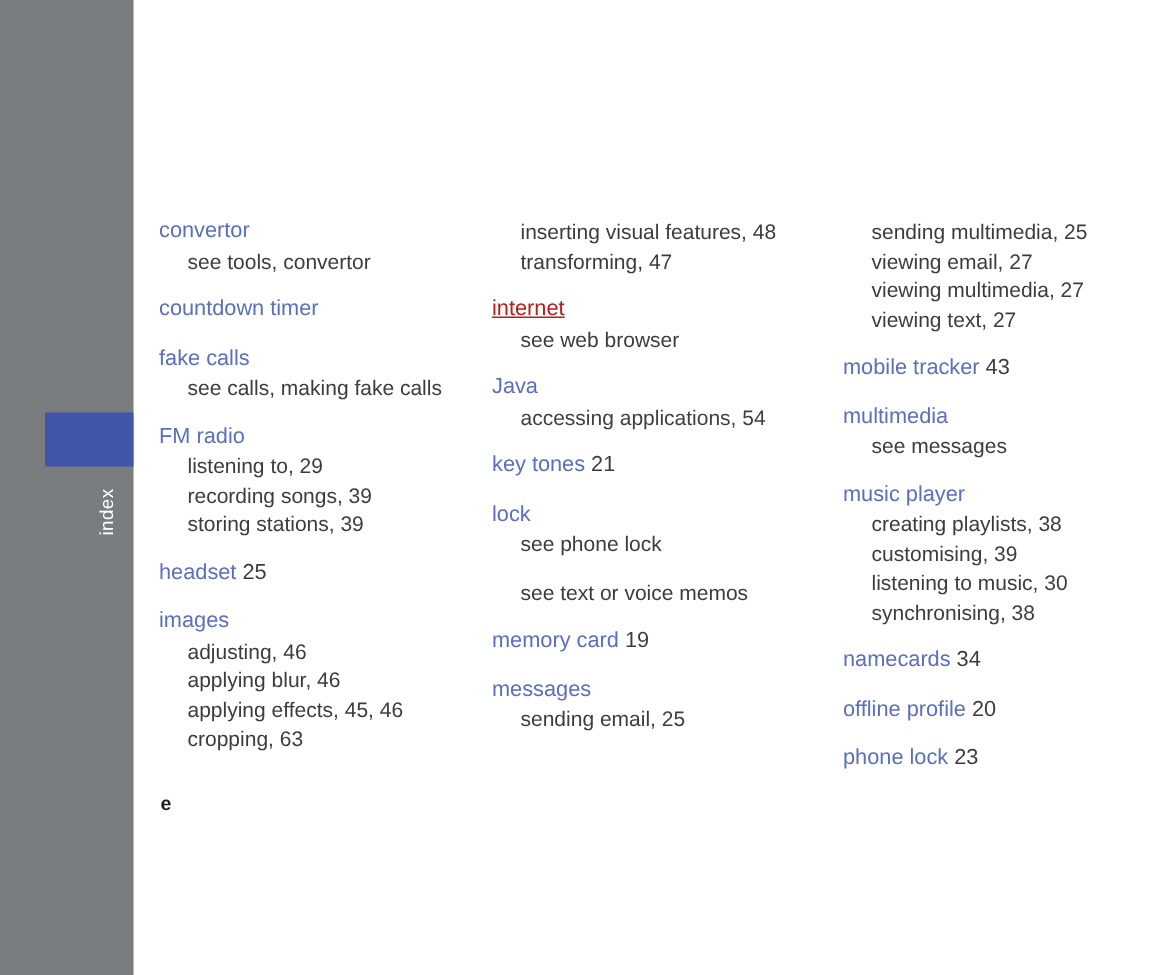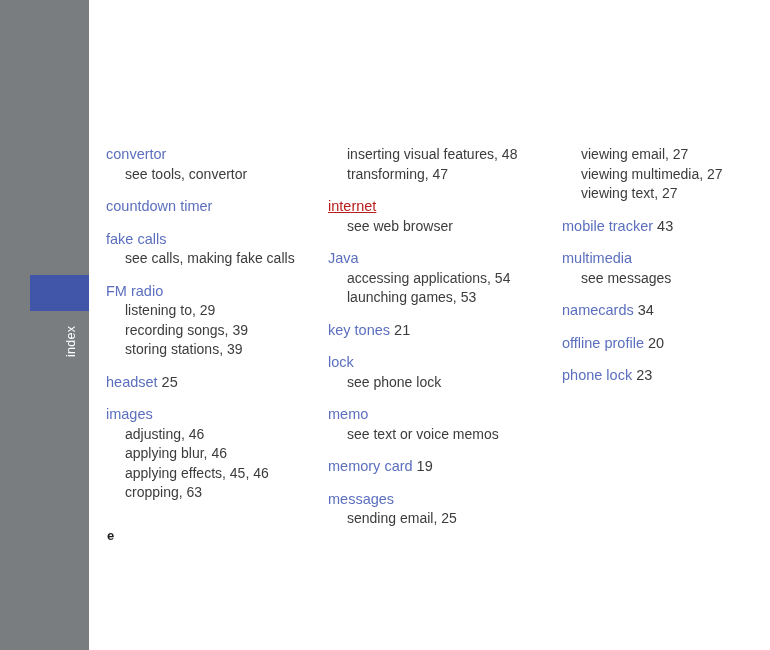--- a/index.html
+++ b/index.html
@@ -149,53 +149,59 @@
           <div class="sub cont" style="color: rgb(60, 60, 60);">inserting visual features,  48</div>
           <div class="sub cont" style="color: rgb(60, 60, 60);">transforming,  47</div>
         </div>
         <div class="entry">
           <div class="head-line" style="color: #b91c1c; text-decoration: underline;"><span>internet</span></div>
           <div class="sub" style="color: rgb(60, 60, 60);">see web browser</div>
         </div>
         <div class="entry">
           <div class="head-line" style="color: rgb(91, 111, 190);"><span>Java</span></div>
           <div class="sub" style="color: #404040;">accessing applications,  54</div>
-          <div class="sub" style="color: rgb(60, 60, 60);">launching games,  53</div>
         </div>
         <div class="entry">
           <div class="head-line" style="color: rgb(91, 111, 190);"><span>key tones</span><span class="pg" style="color: rgb(60, 60, 60);">21</span></div>
         </div>
         <div class="entry">
           <div class="head-line" style="color: rgb(91, 111, 190);"><span>lock</span></div>
           <div class="sub" style="color: rgb(60, 60, 60);">see phone lock</div>
         </div>
         <div class="entry">
-          <div class="head-line" style="color: rgb(91, 111, 190);"><span>memo</span></div>
           <div class="sub" style="color: rgb(60, 60, 60);">see text or voice memos</div>
         </div>
         <div class="entry">
           <div class="head-line" style="color: rgb(91, 111, 190);"><span>memory card</span><span class="pg" style="color: rgb(60, 60, 60);">19</span></div>
         </div>
         <div class="entry">
           <div class="head-line" style="color: rgb(91, 111, 190);"><span>messages</span></div>
           <div class="sub" style="color: rgb(60, 60, 60);">sending email,  25</div>
         </div>
       </div>
       <div class="column col3">
         <div class="entry">
+          <div class="sub cont" style="color: rgb(60, 60, 60);">sending multimedia,  25</div>
           <div class="sub cont" style="color: rgb(60, 60, 60);">viewing email,  27</div>
           <div class="sub cont" style="color: rgb(60, 60, 60);">viewing multimedia,  27</div>
           <div class="sub cont" style="color: rgb(60, 60, 60);">viewing text,  27</div>
         </div>
         <div class="entry">
           <div class="head-line" style="color: rgb(91, 111, 190);"><span>mobile tracker</span><span class="pg" style="color: rgb(60, 60, 60);">43</span></div>
         </div>
         <div class="entry">
           <div class="head-line" style="color: rgb(91, 111, 190);"><span>multimedia</span></div>
           <div class="sub" style="color: rgb(60, 60, 60);">see messages</div>
+        </div>
+        <div class="entry">
+          <div class="head-line" style="color: rgb(91, 111, 190);"><span>music player</span></div>
+          <div class="sub" style="color: rgb(60, 60, 60);">creating playlists,  38</div>
+          <div class="sub" style="color: rgb(60, 60, 60);">customising,  39</div>
+          <div class="sub" style="color: rgb(60, 60, 60);">listening to music,  30</div>
+          <div class="sub" style="color: rgb(60, 60, 60);">synchronising,  38</div>
         </div>
         <div class="entry">
           <div class="head-line" style="color: rgb(91, 111, 190);"><span>namecards</span><span class="pg" style="color: rgb(60, 60, 60);">34</span></div>
         </div>
         <div class="entry">
           <div class="head-line" style="color: rgb(91, 111, 190);"><span>offline profile</span><span class="pg" style="color: rgb(60, 60, 60);">20</span></div>
         </div>
         <div class="entry">
           <div class="head-line" style="color: rgb(91, 111, 190);"><span>phone lock</span><span class="pg" style="color: rgb(60, 60, 60);">23</span></div>
         </div>

